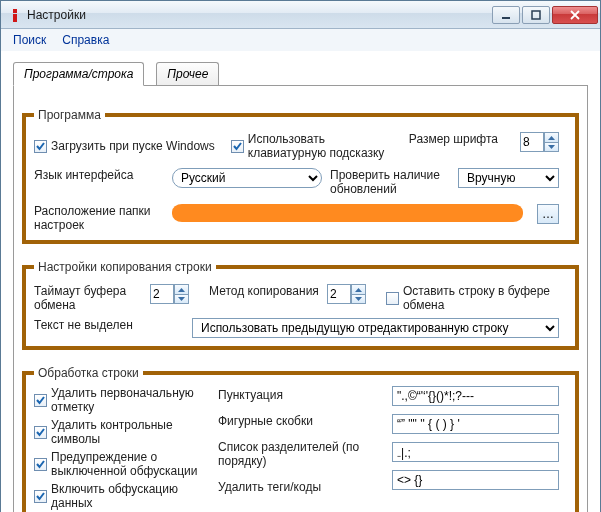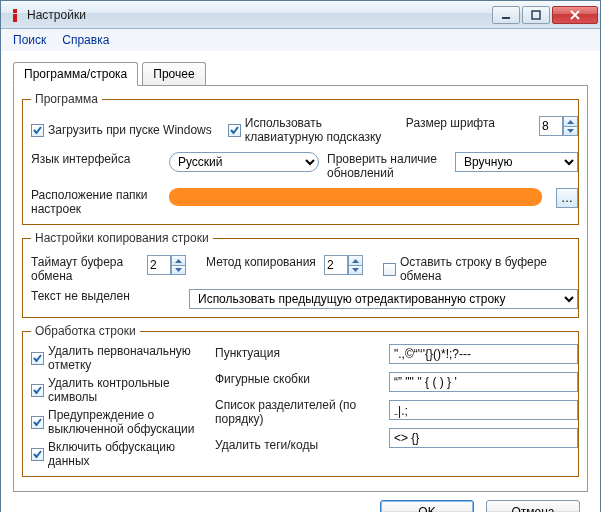--- a/index.html
+++ b/index.html
@@ -10,24 +10,24 @@
 .titlebar .title { flex: 1; color: #1a1a1a; font-size: 12px; }
 .win-controls { display: flex; gap: 2px; }
 .win-btn { width: 28px; height: 18px; border: 1px solid #8a9fb5; border-radius: 2px; background: linear-gradient(to bottom, #f4f8fb, #d7e3ee); display: flex; align-items: center; justify-content: center; cursor: default; }
 .win-btn.close { width: 46px; background: linear-gradient(to bottom, #ee8f8f 0%, #d96060 45%, #c93a3a 46%, #d85050 100%); border-color: #a43232; }
 .win-btn svg { pointer-events: none; }
 .menubar { height: 22px; background: #f2f6fa; display: flex; align-items: center; padding: 0 6px; gap: 4px; }
 .menubar .item { color: #003399; padding: 2px 6px; cursor: default; }
 .client { padding: 8px 12px 10px 12px; background: #fff; }
 .tabs { margin-top: 2px; }
 .tab-row { display: flex; align-items: flex-end; }
-.tab { padding: 4px 10px 4px 10px; border: 1px solid #9a9a9a; border-bottom: none; background: linear-gradient(to bottom,#fdfdfd,#eee); margin-right: 4px; border-top-left-radius: 3px; border-top-right-radius: 3px; cursor: default; position: relative; }
+.tab { padding: 4px 10px 4px 10px; border: 1px solid #9a9a9a; border-bottom: none; background: linear-gradient(to bottom,#fdfdfd,#eee); margin-right: 12px; border-top-left-radius: 3px; border-top-right-radius: 3px; cursor: default; position: relative; font-style: italic; }
 .tab.active { background: #fff; border-bottom: 1px solid #fff; top: 1px; }
 .tab-body { border: 1px solid #9a9a9a; padding: 6px 8px 8px 8px; }
-fieldset { border: 1px solid #a16207; margin: 0 0 6px 0; padding: 6px 0 8px 8px; }
+fieldset { border: 4px solid #a16207; margin: 16px 0 6px 0; padding: 6px 16px 8px 8px; }
 legend { color: #333; padding: 0 4px; }
 .row { display: flex; gap: 8px; margin-top: 4px; }
 .chk { display: flex; align-items: center; gap: 4px; cursor: default; }
 .chk .box { width: 13px; height: 13px; border: 1px solid #6f8eb0; background: linear-gradient(to bottom,#fff,#e8f0f8); display: flex; align-items: center; justify-content: center; flex-shrink: 0; }
 .chk .box svg { display: block; }
 select, input[type=text] { border: 1px solid #7f9db9; height: 20px; padding: 0 4px; background: #fff; }
 select { padding-right: 14px; }
 .spin { display: flex; align-items: stretch; }
 .spin input { width: 24px; height: 20px; border: 1px solid #7f9db9; text-align: left; padding: 0 2px; }
 .spin .arrows { display: flex; flex-direction: column; }

